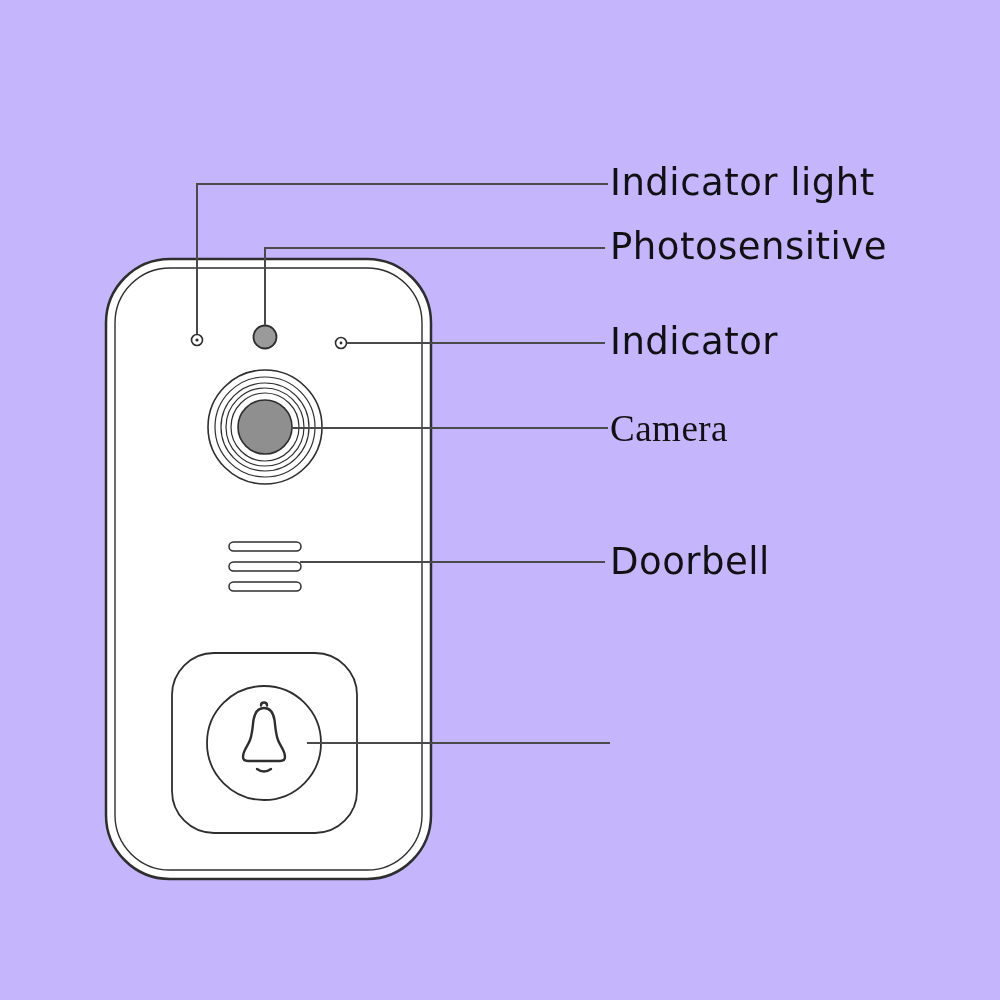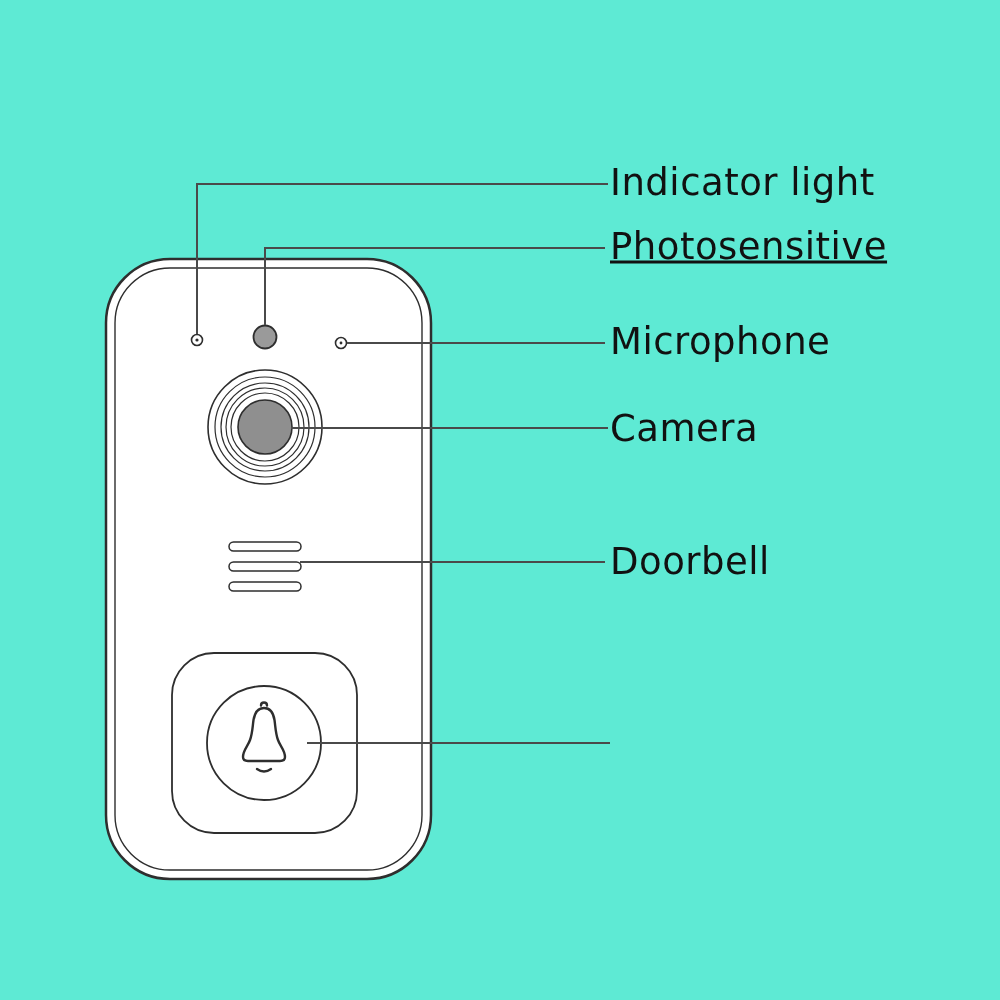--- a/index.html
+++ b/index.html
@@ -4,21 +4,21 @@
 <style>
   html, body {
     margin: 0;
     padding: 0;
     background: #ffffff;
   }
   .canvas {
     position: relative;
     width: 1000px;
     height: 1000px;
-    background: #5eead4;
+    background: #c4b5fd;
     overflow: hidden;
     font-family: "DejaVu Sans", "Liberation Sans", sans-serif;
   }
   .diagram-svg {
     position: absolute;
     left: 0;
     top: 0;
     width: 1000px;
     height: 1000px;
   }
@@ -27,23 +27,23 @@
     left: 610px;
     transform: translateY(-50%);
     font-size: 37px;
     font-weight: 500;
     color: #111111;
     letter-spacing: 0.5px;
     white-space: nowrap;
     line-height: 1;
   }
   .lbl-0 { top: 182px; }
-  .lbl-1 { top: 246px; text-decoration: underline; }
+  .lbl-1 { top: 246px; }
   .lbl-2 { top: 341px; }
-  .lbl-3 { top: 428px; }
+  .lbl-3 { top: 428px; font-family: Liberation Serif, serif; }
   .lbl-4 { top: 561px; }
   .lbl-5 { top: 741px; }
 </style>
 </head>
 <body>
 
 <div class="canvas">
 
   <svg class="diagram-svg" viewBox="0 0 1000 1000">
 
@@ -106,17 +106,17 @@
       <path d="M 265 325 L 265 248 L 605 248"></path>
       <path d="M 347 343 L 605 343"></path>
       <path d="M 291 428 L 608 428"></path>
       <path d="M 300 562 L 605 562"></path>
       <path d="M 307 743 L 610 743"></path>
     </g>
   </svg>
 
   <div class="part-label lbl-0">Indicator light</div>
   <div class="part-label lbl-1">Photosensitive</div>
-  <div class="part-label lbl-2">Microphone</div>
+  <div class="part-label lbl-2">Indicator</div>
   <div class="part-label lbl-3">Camera</div>
   <div class="part-label lbl-4">Doorbell</div>
 
 </div>
 
 </body></html>

